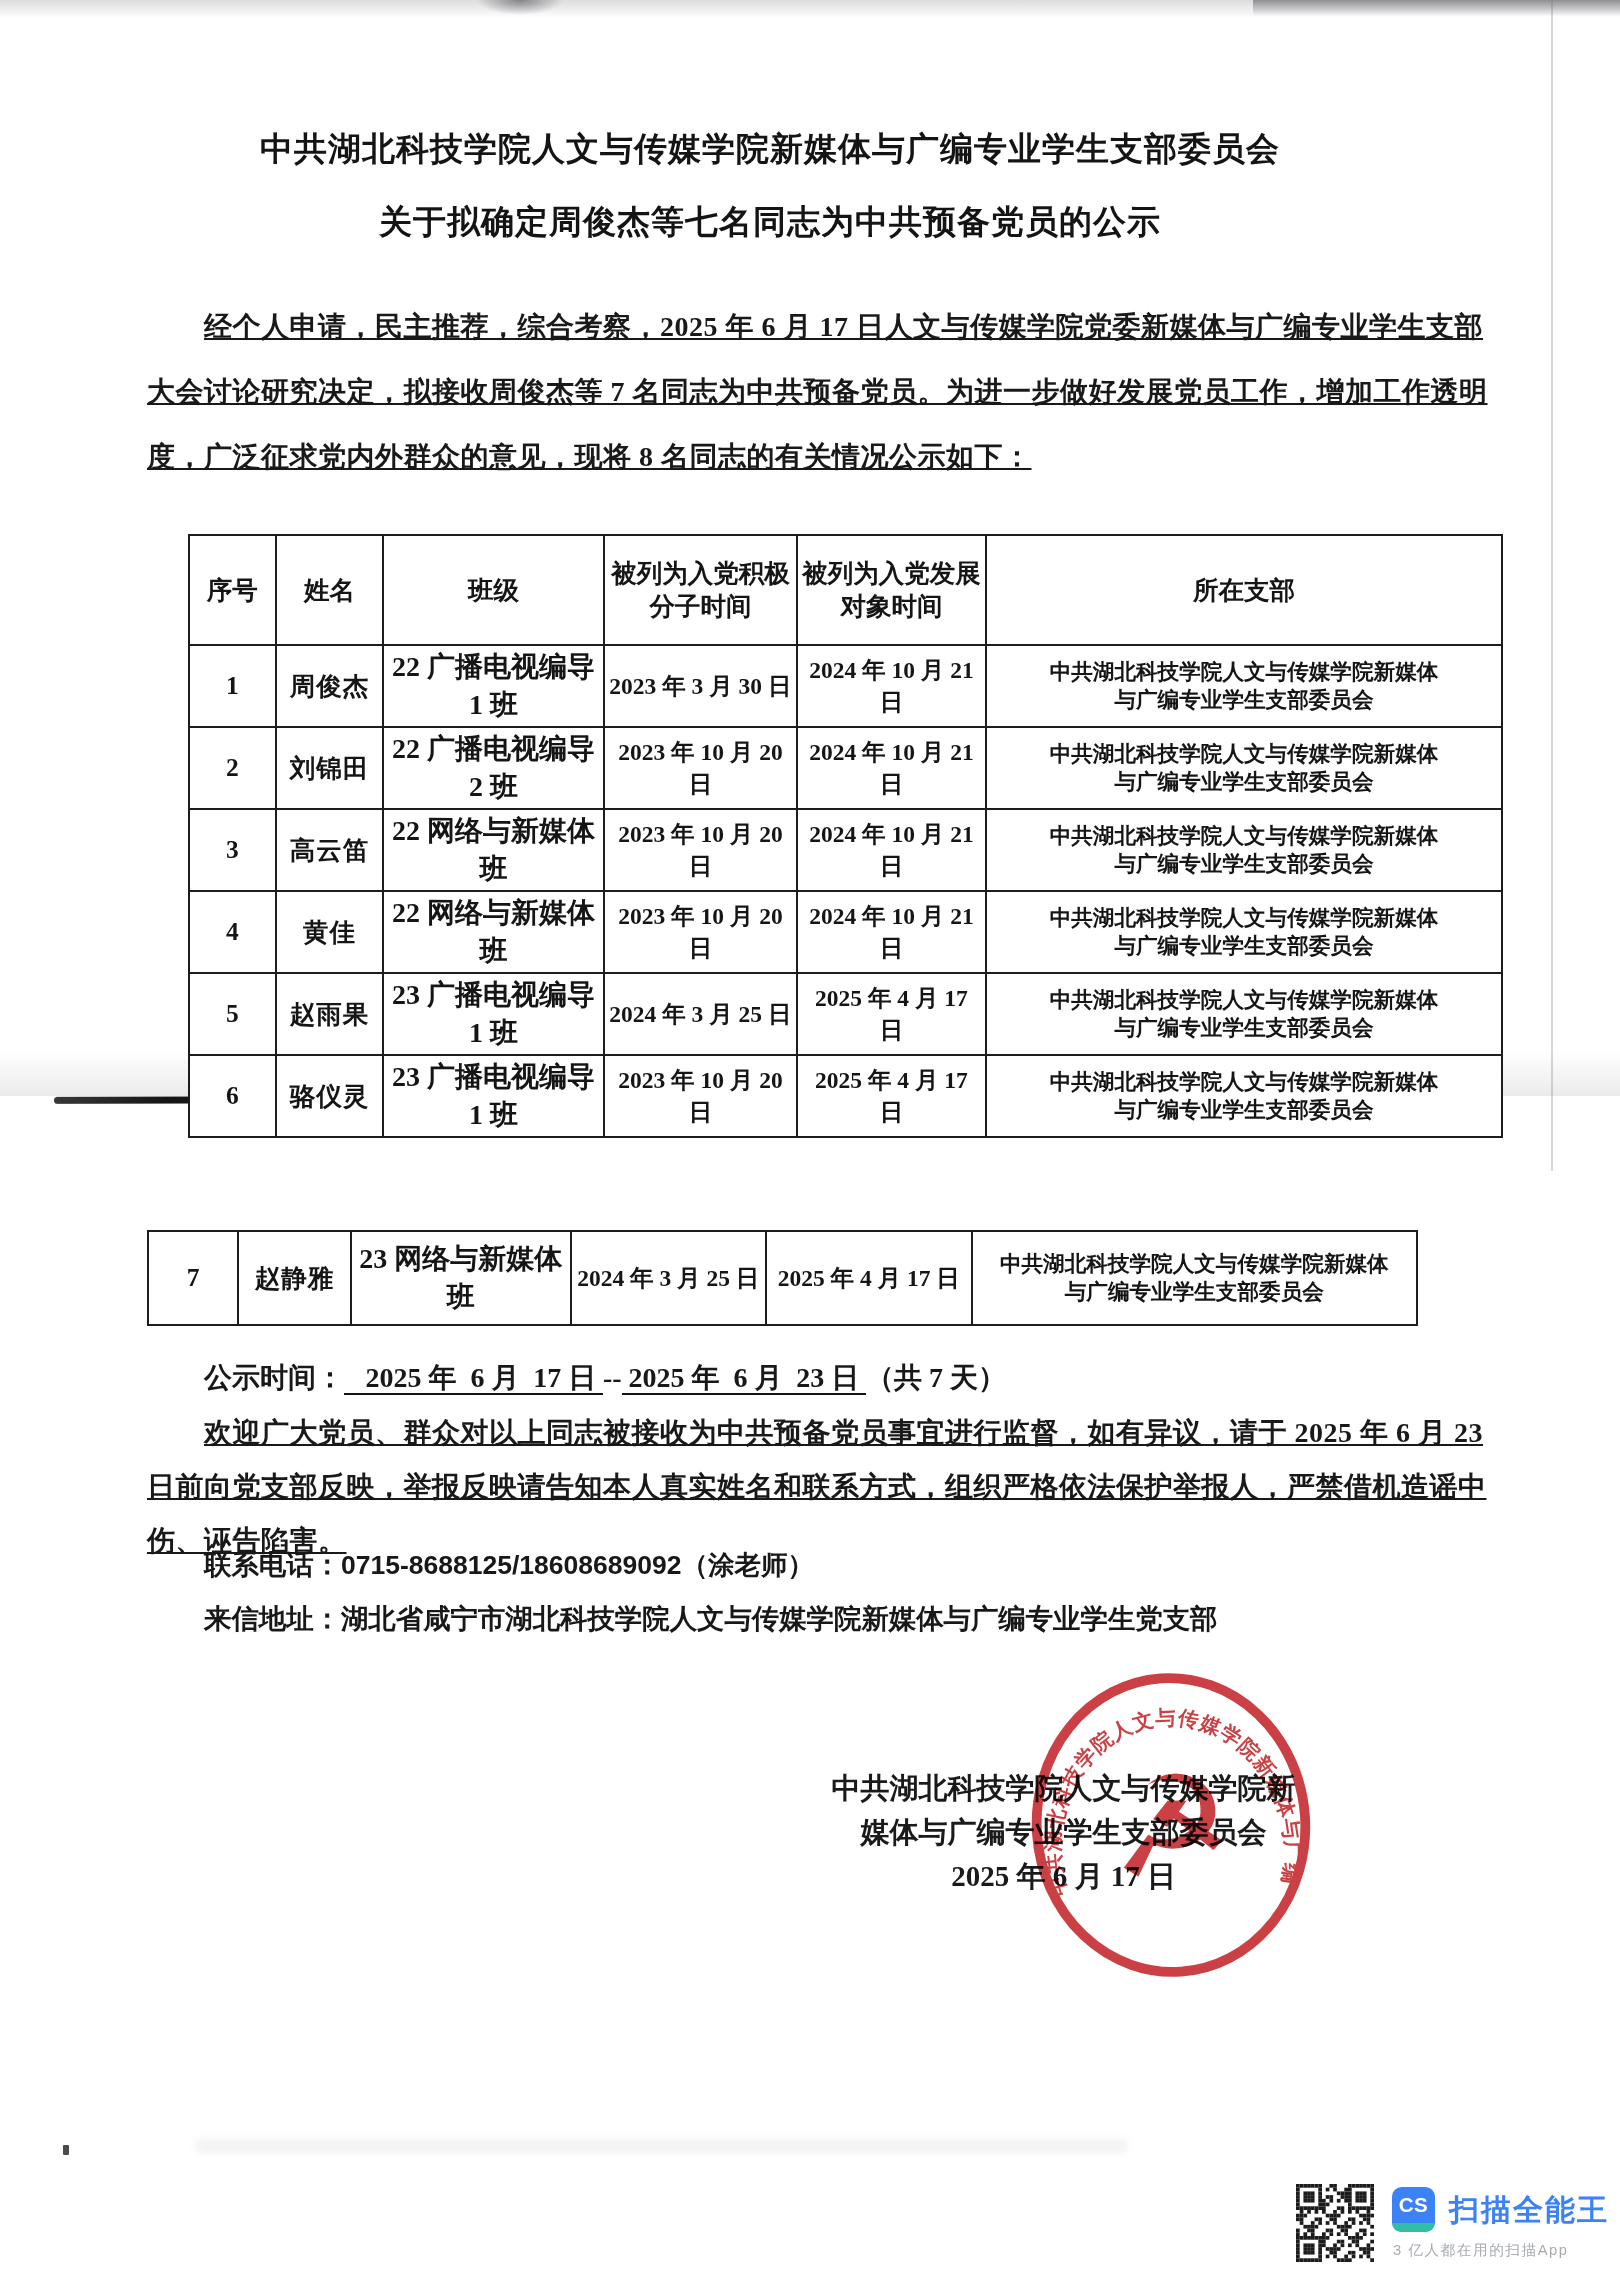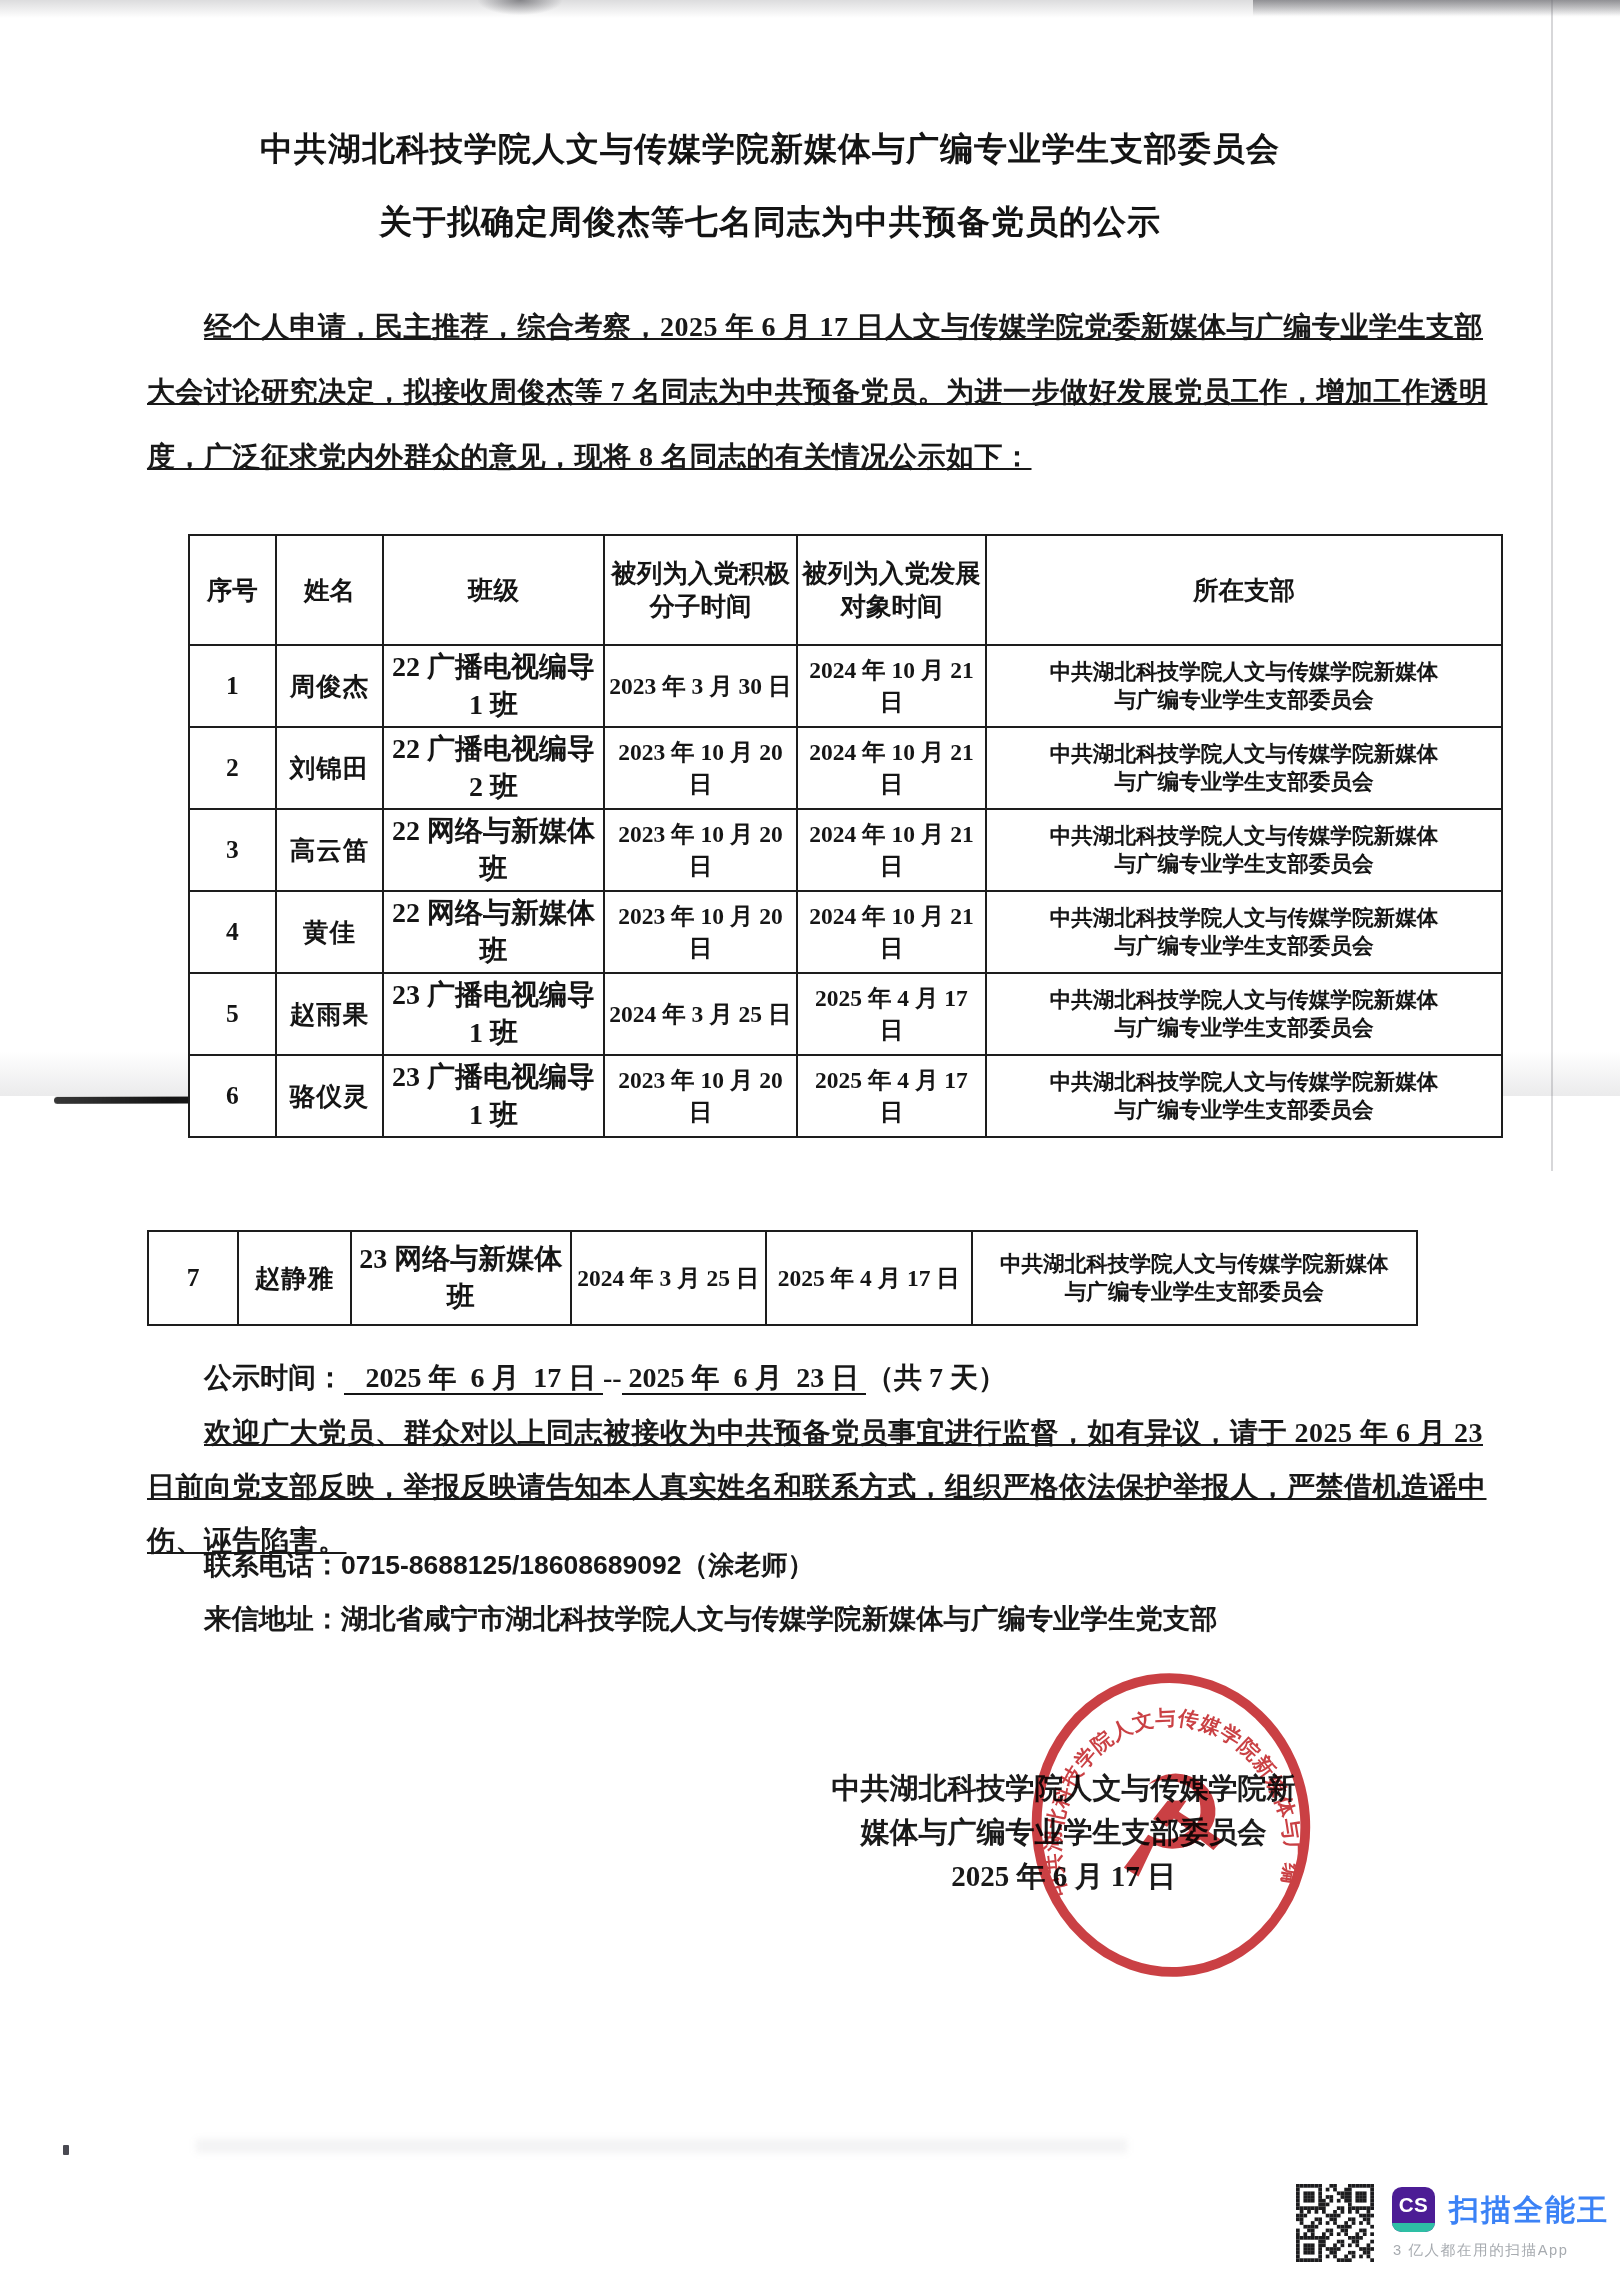--- a/index.html
+++ b/index.html
@@ -77,21 +77,21 @@
 
   
   .signature { top:1766px; left:789px; width:549px; text-align:center; font-size:29px;
     font-weight:600; line-height:44px; color:#1a1a1a; }
   .seal-wrap { top:1666px; left:1024px; width:294px; height:319px;
     mix-blend-mode:multiply; opacity:0.9; transform:rotate(-4deg); }
 
   
   .wm-qr { top:2184px; left:1296px; width:78px; height:78px; }
   .wm-logo { top:2187px; left:1392px; width:43px; height:45px; border-radius:9.8px;
-    background:#4c1d95; display:flex; flex-direction:column; overflow:hidden;
+    background:#3b82f6; display:flex; flex-direction:column; overflow:hidden;
     font-family:"Liberation Sans","DejaVu Sans",sans-serif; }
   .wm-logo .cs { flex:1; display:flex; align-items:center; justify-content:center;
     color:#ffffff; font-weight:700; font-size:20.6px; letter-spacing:0.5px; }
   .wm-logo .strip { height:8.8px; background:#2ebfa5; }
   .wm-title { top:2190px; left:1449px; font-family:"Liberation Sans","DejaVu Sans",sans-serif;
     font-size:30px; font-weight:700; color:#3b82f6; letter-spacing:2px; white-space:nowrap; }
   .wm-sub { top:2241px; left:1393px; font-family:"Liberation Sans","DejaVu Sans",sans-serif;
     font-size:14.7px; color:#a7abb0; letter-spacing:1.5px; white-space:nowrap; }
 </style>
 </head>

